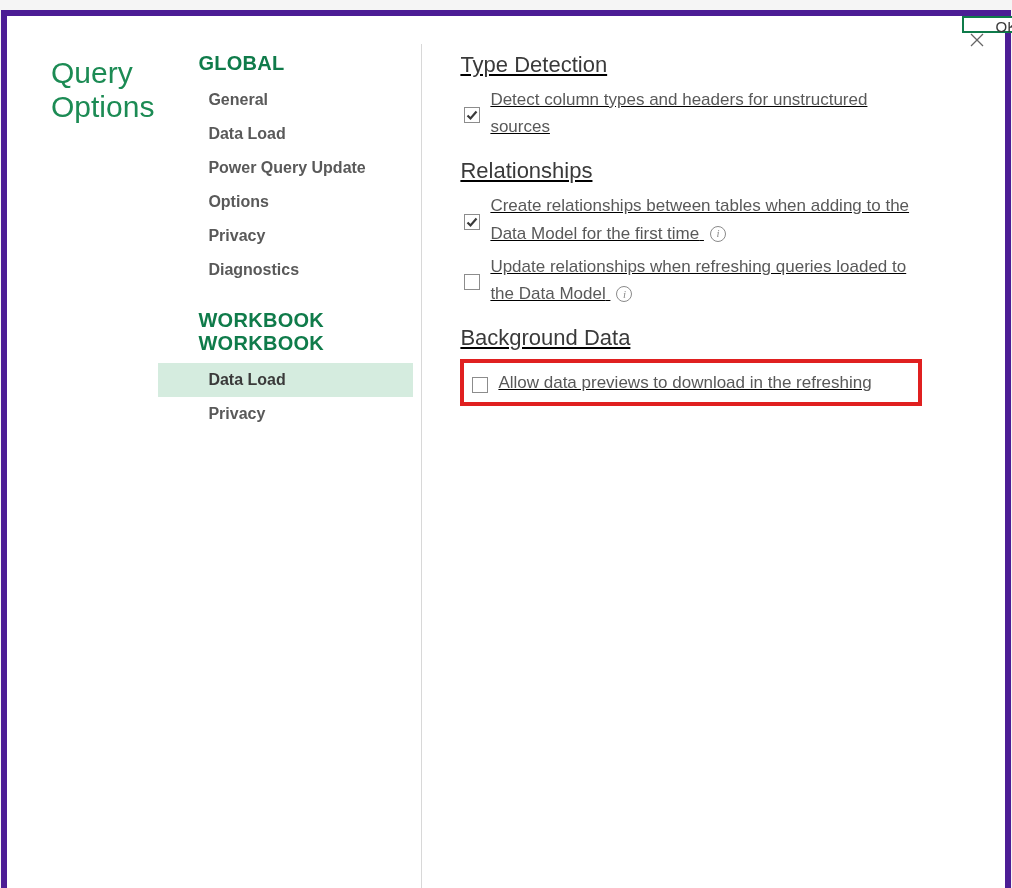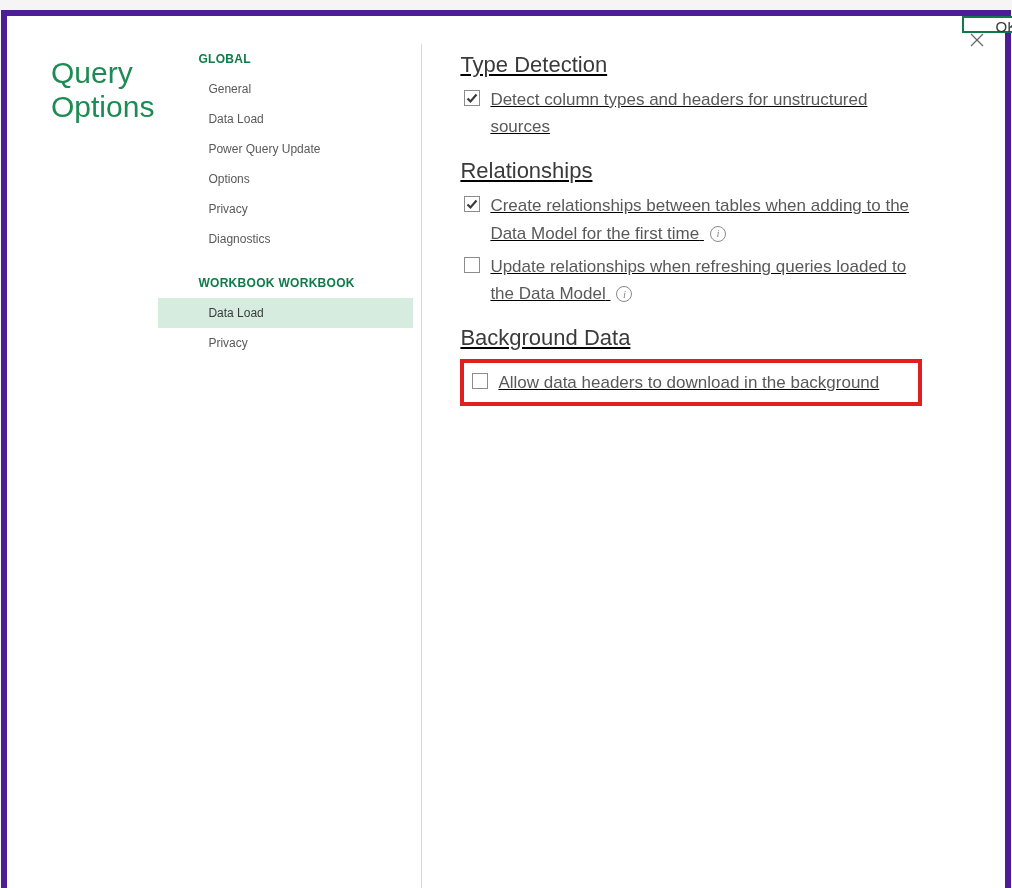--- a/index.html
+++ b/index.html
@@ -60,30 +60,30 @@
       padding: 8px 0 0 0;
       border-right: 1px solid #d8d8d8;
       margin-right: 0;
     }
     .sidebar-section {
       margin-bottom: 22px;
     }
     .sidebar-header {
       color: #0f7b4a;
       font-weight: 600;
-      font-size: 12px;
+      font-size: 20px;
       padding: 0 0 8px 44px;
       letter-spacing: 0.3px;
     }
     .sidebar-item {
       color: #595959;
-      font-size: 12px;
+      font-size: 16px;
       padding: 8px 0 8px 54px;
       cursor: pointer;
-      font-weight: 400;
+      font-weight: 700;
     }
     .sidebar-item.selected {
       background: #d5ecdf;
       color: #3a3a3a;
       padding-left: 50px;
       margin-left: 4px;
       margin-right: 8px;
     }
     .main-pane {
       flex: 1;
@@ -95,21 +95,21 @@
       color: #3a3a3a;
       font-weight: 400;
       margin-bottom: 8px;
       margin-top: 0;
     }
     .section-heading.spaced {
       margin-top: 18px;
     }
     .checkbox-row {
       display: flex;
-      align-items: flex-start;
+      align-items: center;
       margin-bottom: 6px;
       padding-left: 4px;
     }
     .checkbox {
       width: 16px;
       height: 16px;
       border: 1px solid #8c8c8c;
       margin-right: 10px;
       margin-top: 4px;
       flex-shrink: 0;
@@ -243,21 +243,21 @@
           <span class="info-icon">i</span>
         </span>
       </div>
 
       <div class="section-heading spaced">Background Data</div>
       <div class="highlight-box">
         <div class="checkbox-row">
           <div class="checkbox">
             
           </div>
-          <span class="checkbox-label">Allow data headers to download in the background</span>
+          <span class="checkbox-label">Allow data previews to download in the refreshing</span>
         </div>
       </div>
     </div>
   </div>
 
   <div class="footer">
     <button class="btn primary">OK</button>
     <button class="btn">Query</button>
   </div>
 </div>

